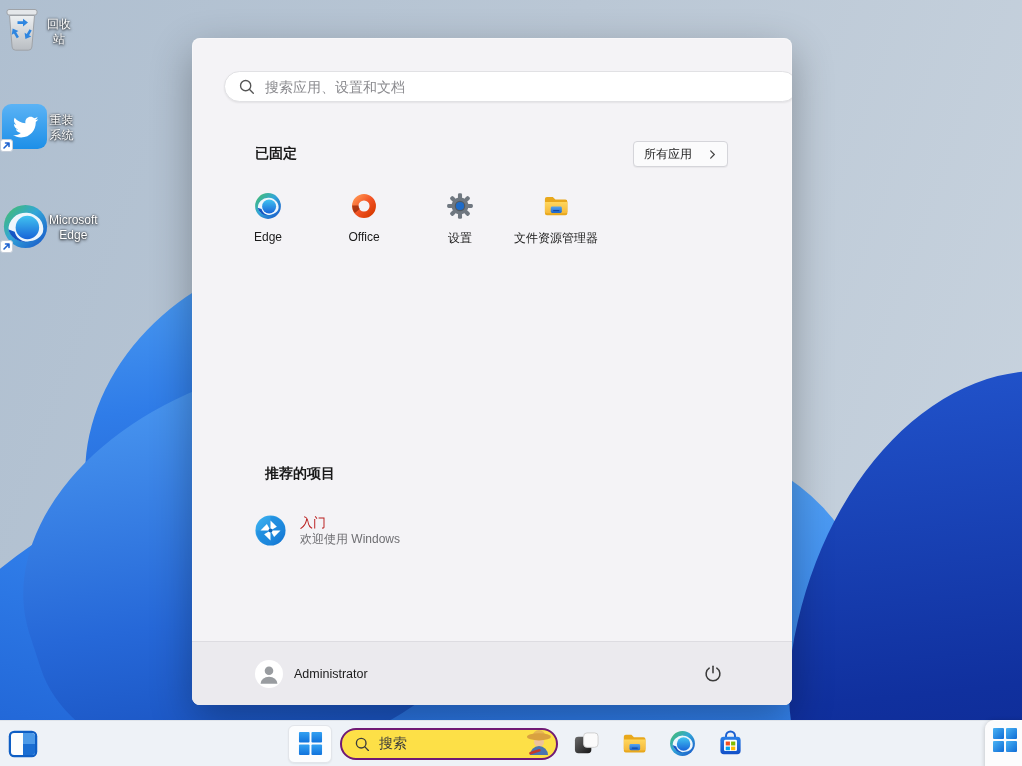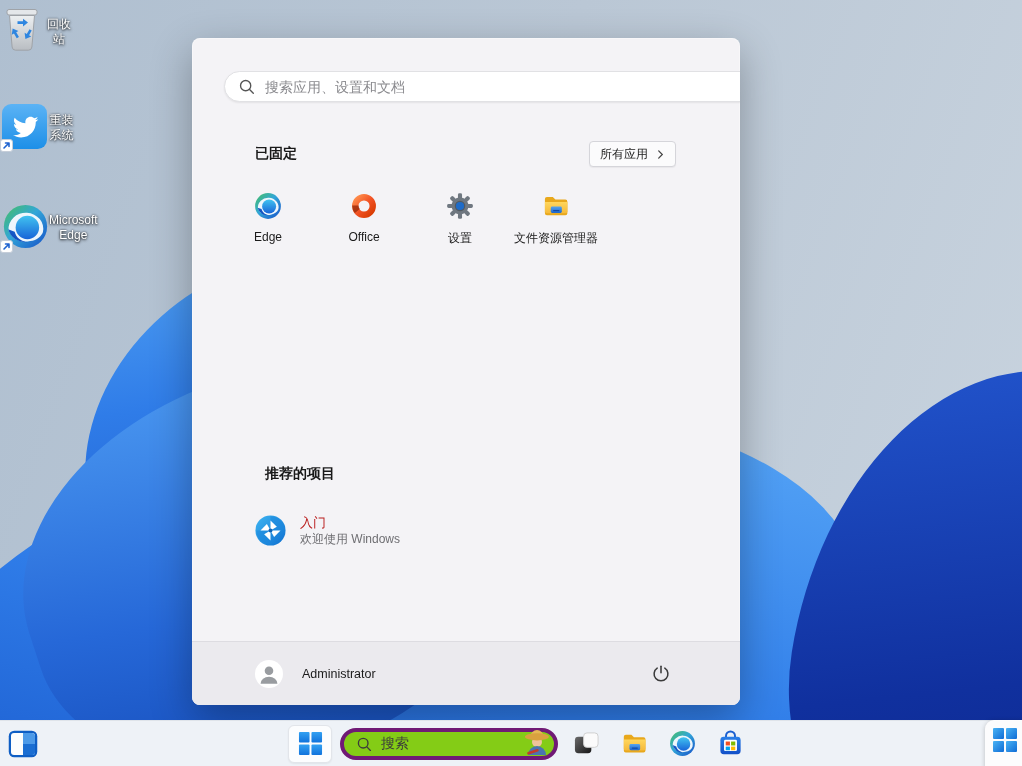--- a/index.html
+++ b/index.html
@@ -25,69 +25,69 @@
         border-radius:50% 50% 46% 54% / 58% 42% 56% 44%;
         background:linear-gradient(165deg,#2357d0 0%,#10309e 55%,#0a2180 100%); }
   
   .desktop-icons { position:absolute; left:2px; top:0; width:74px; z-index:2; }
   .dicon { position:absolute; left:0; width:74px; display:flex; flex-direction:row; align-items:center; cursor:pointer; }
   .dicon-art { position:relative; display:flex; align-items:center; justify-content:center; }
   .dicon-label { margin-top:3px; font-size:12px; line-height:15px; color:#fff; text-align:center;
                  text-shadow:0 1px 3px rgba(0,0,0,.9), 0 0 2px rgba(0,0,0,.6); }
   .shortcut-overlay { position:absolute; left:-2px; bottom:-2px; width:13px; height:13px; }
   
-  .start-menu { position:absolute; left:192px; top:38px; width:548px; height:667px; z-index:5;
+  .start-menu { position:absolute; left:192px; top:38px; width:600px; height:667px; z-index:5;
                 background:#f4f3f6; border-radius:8px; overflow:hidden;
                 box-shadow:0 14px 42px rgba(0,0,0,.30), 0 0 0 1px rgba(255,255,255,.35) inset; }
   .menu-search { position:absolute; left:32px; top:33px; width:574px; height:31px; background:#fff;
                  border:1px solid #e1e1e4; border-radius:16px; display:flex; align-items:center;
                  padding:0 13px; box-shadow:0 1px 2px rgba(0,0,0,.07); }
   .menu-search .s-icon { width:17px; height:17px; display:flex; }
   .search-input { flex:1; border:none; outline:none; background:transparent; margin-left:10px;
                   font-size:14px; color:#333; font-family:inherit; }
   .search-input::placeholder { color:#8a8a8e; opacity:1; }
   .pinned-head { position:absolute; left:63px; right:64px; top:102px; height:28px;
                  display:flex; justify-content:space-between; align-items:center; }
   .sec-title { font-size:14px; font-weight:bold; color:#191919; }
   .all-apps { height:26px; padding:0 10px; background:#fbfbfc; border:1px solid #d5d5da; border-radius:4px;
-              font-size:12px; color:#1b1b1b; display:flex; align-items:center; gap:8px; cursor:pointer;
+              font-size:12px; color:#1b1b1b; display:flex; align-items:center; gap:16px; cursor:pointer;
               font-family:inherit; box-shadow:0 1px 1px rgba(0,0,0,.05); }
   .chev { width:9px; height:11px; display:flex; }
   .pinned-grid { position:absolute; left:28px; top:142px; width:576px; display:flex; }
   .tile { width:96px; height:88px; display:flex; flex-direction:column; align-items:center;
           border-radius:6px; cursor:pointer; }
   .tile-icon { width:28px; height:28px; margin-top:12px; display:flex; }
   .tile-label { margin-top:10px; font-size:12px; color:#1b1b1b; white-space:nowrap; }
   .rec-head { position:absolute; left:73px; top:426px; }
   .rec-item { position:absolute; left:47px; top:464px; width:300px; height:56px; border-radius:6px;
               display:flex; align-items:center; padding-left:16px; gap:14px; cursor:pointer; }
   .rec-icon { width:31px; height:31px; display:flex; }
   .rec-title { font-size:13px; color:#b91c1c; line-height:17px; }
   .rec-sub { font-size:12px; color:#6e6e72; line-height:16px; }
   .menu-footer { position:absolute; left:0; right:0; bottom:0; height:64px; background:#ebeaee;
                  border-top:1px solid #dddce1; display:flex; align-items:center;
                  justify-content:space-between; padding:0 62px 0 63px; }
-  .user { display:flex; align-items:center; gap:19px; cursor:pointer; background:none; border:none; }
+  .user { display:flex; align-items:center; gap:11px; cursor:pointer; background:none; border:none; }
   .avatar { width:28px; height:28px; display:flex; }
   .user-name { font-size:12.5px; color:#1b1b1b; }
   .power-btn { width:34px; height:34px; background:none; border:none; display:flex; align-items:center;
                justify-content:center; cursor:pointer; border-radius:5px; }
   .power-btn span { width:20px; height:20px; display:flex; }
   
   .taskbar { position:absolute; left:0; right:0; bottom:0; height:46px; z-index:10;
              background:#eef2f7; border-top:1px solid #dfe4ea; }
   .tb-widgets { position:absolute; left:8px; top:9px; width:30px; height:28px; background:none;
                 border:none; display:flex; cursor:pointer; }
   .tb-center { position:absolute; left:288px; top:0; height:100%; display:flex; align-items:center; gap:8px; }
   .tb-btn { width:40px; height:38px; border:none; background:transparent; border-radius:6px;
             display:flex; align-items:center; justify-content:center; cursor:pointer; }
   .tb-btn.start { width:44px; background:#fcfdfe; border:1px solid #e2e5ea; box-shadow:0 1px 2px rgba(0,0,0,.06); }
   .tb-btn svg { width:27px; height:27px; }
   .tb-btn.start svg { width:25px; height:25px; }
-  .tb-search { width:218px; height:32px; background:#84cc16; border:4px solid #701a75; border-radius:16px;
+  .tb-search { width:218px; height:32px; background:#fde047; border:2px solid #701a75; border-radius:16px;
                display:flex; align-items:center; padding:0 4px 0 12px; cursor:pointer; position:relative; }
   .tb-search .s-icon { width:16px; height:16px; display:flex; }
   .tb-search-label { margin-left:9px; font-size:14px; color:#3c3c3c; }
   .farmer { margin-left:auto; width:30px; height:36px; margin-top:-6px; margin-right:-2px; display:flex; }
   .corner-card { position:absolute; left:985px; bottom:-8px; width:48px; height:54px; background:#fcfcfd;
                  border-radius:9px; box-shadow:0 1px 5px rgba(0,0,0,.22); padding:7px; cursor:pointer; }
   .corner-card svg { width:26px; height:26px; }
 </style>
 </head>
 <body>

